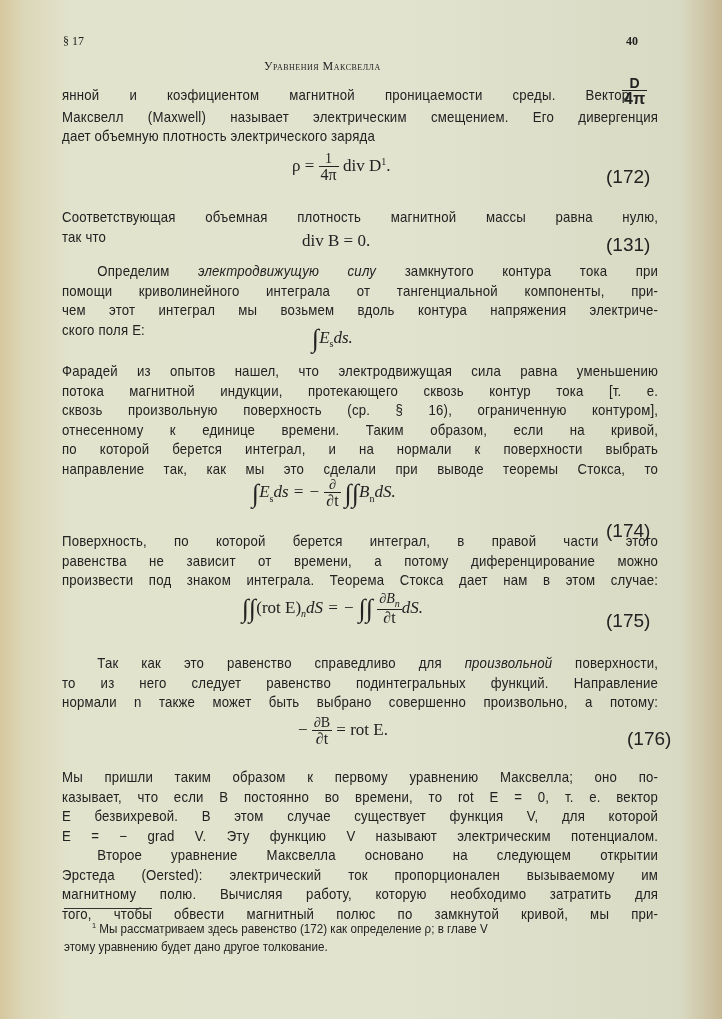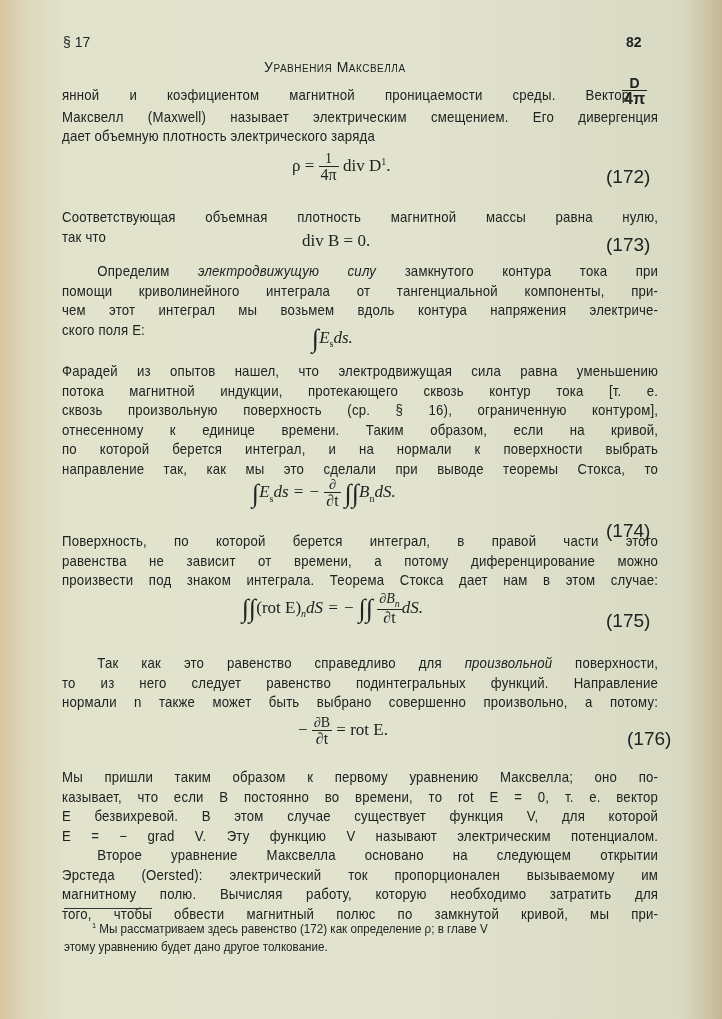--- a/index.html
+++ b/index.html
@@ -5,21 +5,21 @@
     html, body { margin: 0; padding: 0; }
     body {
       width: 722px; height: 1019px; overflow: hidden;
       background: linear-gradient(90deg, #d6c79e 0px, #dcd7b9 25px, #e2e3cc 70px, #e2e3cf 400px, #d9dac3 680px, #c7b894 722px);
       font-family: "Liberation Serif", serif;
       color: #222;
       position: relative;
     }
     .page { position: absolute; left: 0; top: 0; width: 722px; height: 1019px; }
     .abs { position: absolute; white-space: nowrap; }
-    .header { top: 34px; font-size: 14px; font-family: Liberation Sans, sans-serif; }
+    .header { top: 34px; font-size: 12px; font-family: Liberation Serif, serif; }
     .hdr-sec { left: 63px; }
     .hdr-title { left: 264px; font-variant: small-caps; letter-spacing: 0.5px; margin-top: 25px; }
     .hdr-page { left: 626px; font-weight: bold; }
     .para {
       position: absolute; left: 62px; width: 596px;
       font-family: "Liberation Sans", sans-serif;
       font-size: 14.2px; line-height: 19.5px;
       text-align: justify; text-align-last: auto;
       transform: scaleX(0.93); transform-origin: left top;
       width: 641px;
@@ -46,21 +46,21 @@
     .fn-indent { padding-left: 30px; }
     .fn-mark { font-size: 8px; vertical-align: super; }
   </style>
 </head>
 <body>
 
 <div class="page">
 
   <div class="abs header hdr-sec">§ 17</div>
   <div class="abs header hdr-title">Уравнения Максвелла</div>
-  <div class="abs header hdr-page">82</div>
+  <div class="abs header hdr-page">40</div>
 
   <div class="para" style="top:72px;">
     <span class="line" style="width:610px; position:relative; top:14px;">янной и коэфициентом магнитной проницаемости среды. Вектор</span>
     <span class="line" style="margin-top:16px;">Максвелл (Maxwell) называет электрическим смещением. Его дивергенция</span>
     <span class="line last">дает объемную плотность электрического заряда</span>
   </div>
   <div class="abs" style="left:622px; top:76px; font-family:'Liberation Sans',sans-serif; font-weight:bold;">
     <span class="frac">
       <span class="num">D</span>
       <span class="den">4π</span>
@@ -76,21 +76,21 @@
     <span>div D</span><sup style="font-size:10px;">1</sup><span>.</span>
   </div>
   <div class="eqnum" style="top:166px;">(172)</div>
 
   <div class="para" style="top:208px;">
     <span class="line">Соответствующая объемная плотность магнитной массы равна нулю,</span>
     <span class="line last">так что</span>
   </div>
 
   <div class="eq" style="left:302px; top:231px;">div B = 0.</div>
-  <div class="eqnum" style="top:234px;">(173)</div>
+  <div class="eqnum" style="top:234px;">(131)</div>
 
   <div class="para" style="top:262px;">
     <span class="line indent">Определим <i>электродвижущую силу</i> замкнутого контура тока при</span>
     <span class="line">помощи криволинейного интеграла от тангенциальной компоненты, при-</span>
     <span class="line">чем этот интеграл мы возьмем вдоль контура напряжения электриче-</span>
     <span class="line last">ского поля E:</span>
   </div>
 
   <div class="eq" style="left:312px; top:326px;">
     <span class="int">∫</span><i>E</i><sub>s</sub><i>ds.</i>

